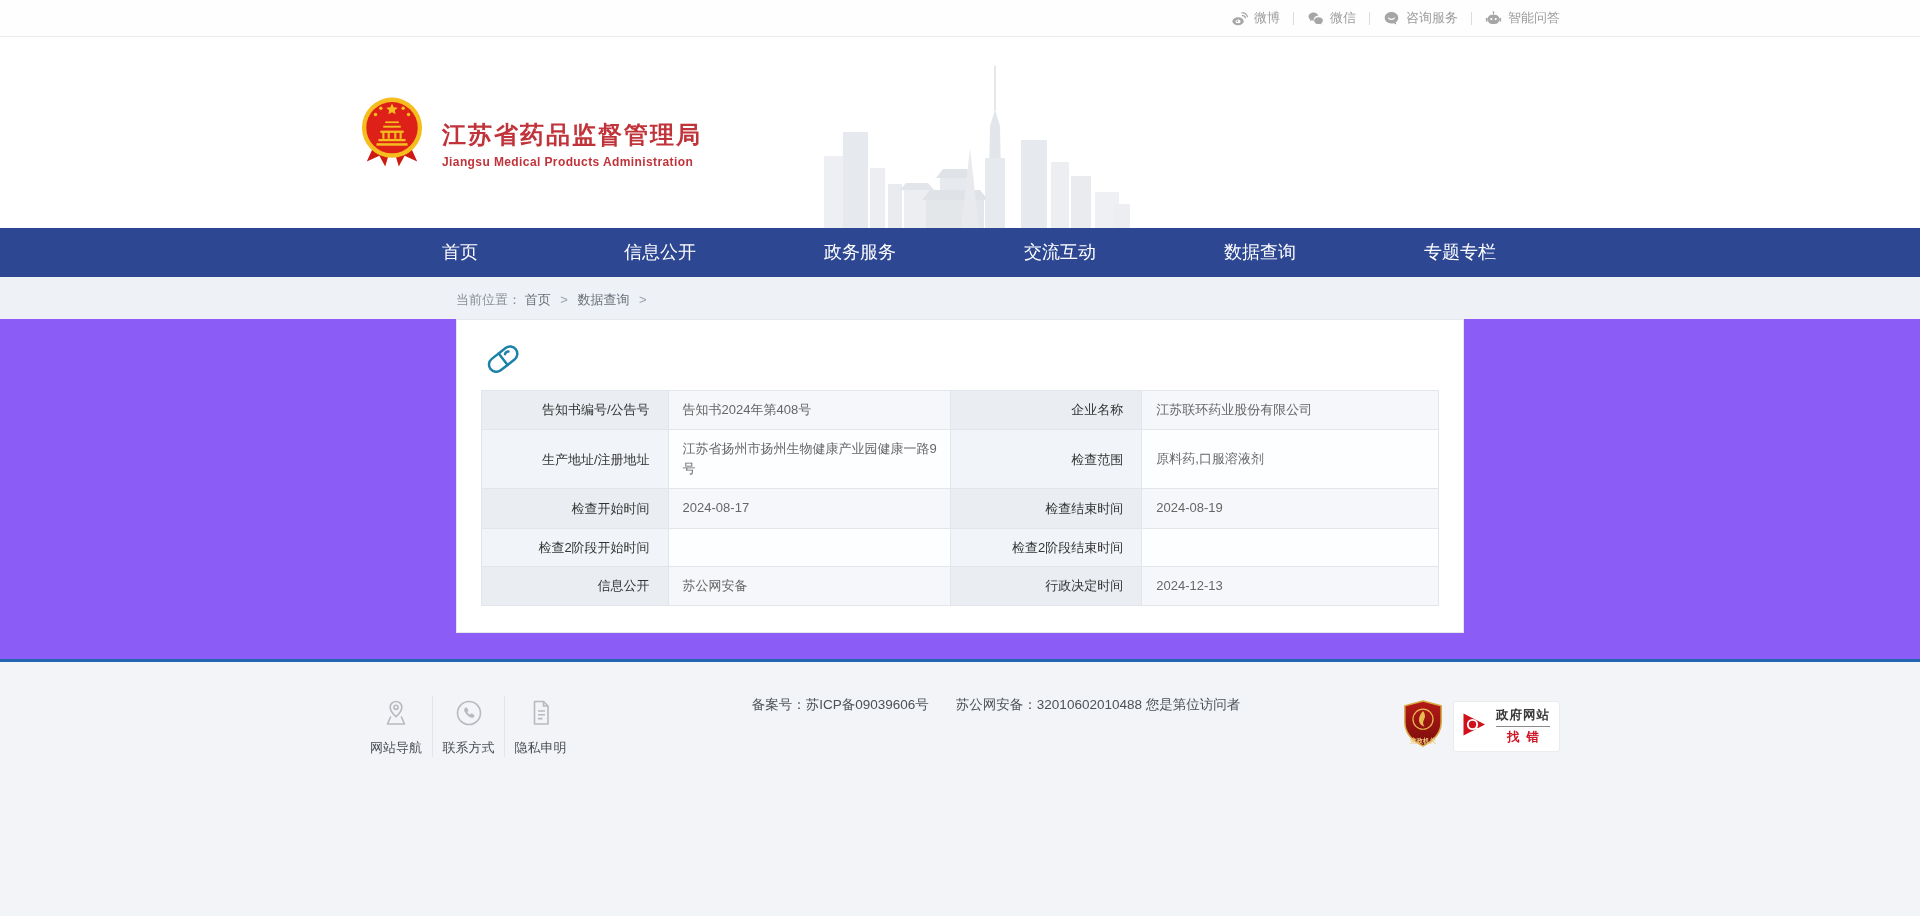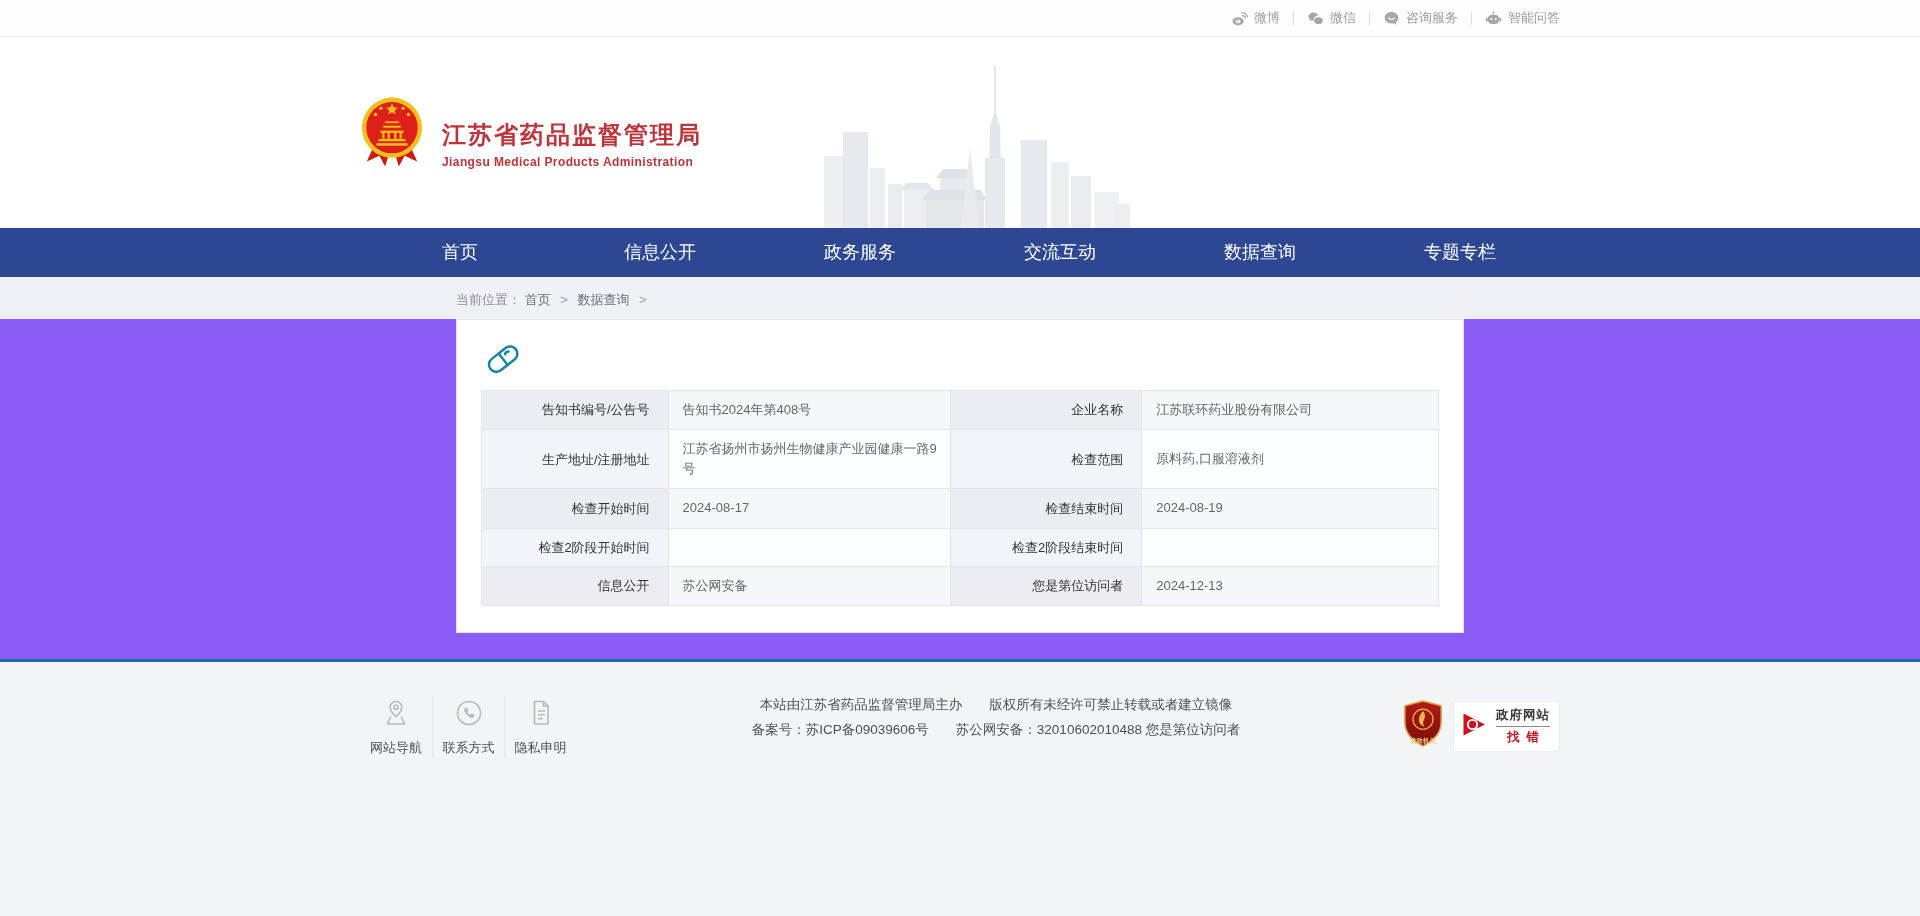--- a/index.html
+++ b/index.html
@@ -238,21 +238,21 @@
         </tr>
         <tr>
           <td class="lb">检查2阶段开始时间</td>
           <td class="vl"></td>
           <td class="lb">检查2阶段结束时间</td>
           <td class="vl"></td>
         </tr>
         <tr>
           <td class="lb">信息公开</td>
           <td class="vl">苏公网安备</td>
-          <td class="lb">您是第位访问者</td>
+          <td class="lb">行政决定时间</td>
           <td class="vl">2024-12-13</td>
         </tr>
       </tbody>
     </table>
   </div>
 </div>
 
 <div class="footer-line"></div>
 <div class="footer">
   <div class="container">
@@ -281,21 +281,20 @@
           <svg width="30" height="30" viewBox="0 0 30 30" fill="none" stroke="#b7babf" stroke-width="1.6">
             <path d="M8.5 3.5h9l4.5 4.5v18h-13.5z" stroke-linejoin="round"></path>
             <path d="M17.5 3.5V8H22"></path>
             <path d="M12 13h7M12 16.8h7M12 20.6h4.5"></path>
           </svg>
         </span>
         <span class="fl-label">隐私申明</span>
       </a>
     </div>
     <div class="f-info">
-      <p>本站由江苏省药品监督管理局主办　　版权所有未经许可禁止转载或者建立镜像</p>
       <p>备案号：苏ICP备09039606号　　苏公网安备：32010602010488 您是第位访问者</p>
     </div>
     <div class="f-badges">
       <a class="badge-shield">
         <svg width="42" height="48" viewBox="0 0 44 50">
           <defs>
             <linearGradient id="shg" x1="0" y1="0" x2="0" y2="1">
               <stop offset="0" stop-color="#b51a16"></stop>
                 <stop offset="1" stop-color="#7a0d0b"></stop>
             </linearGradient>

